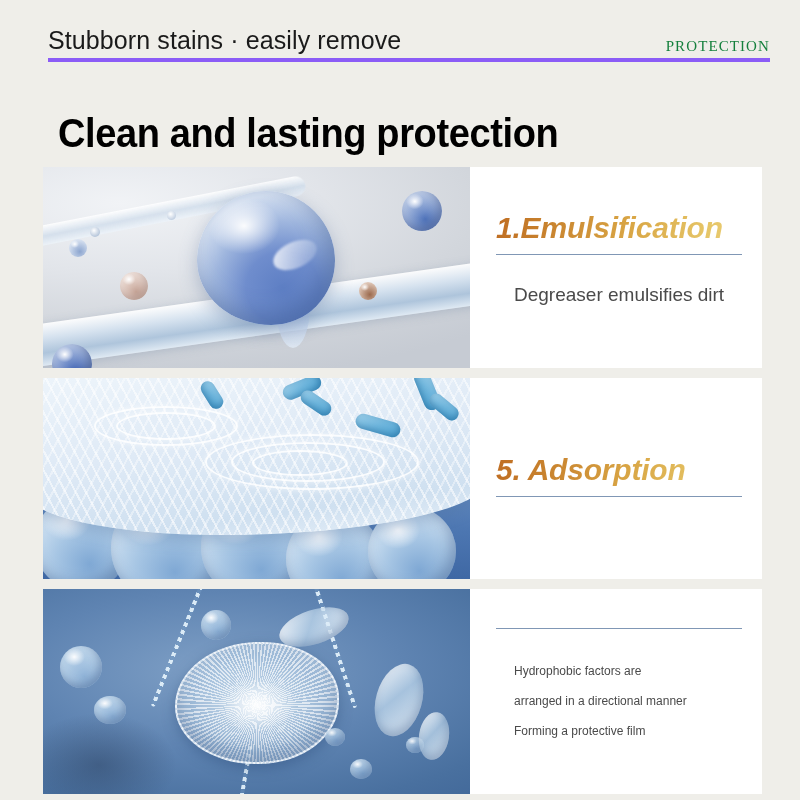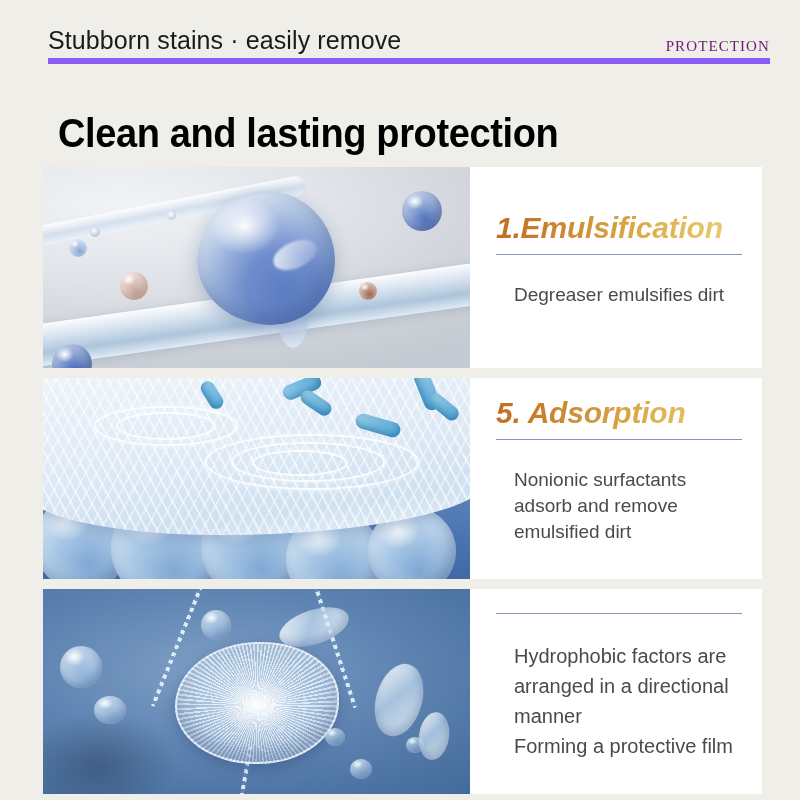--- a/index.html
+++ b/index.html
@@ -16,40 +16,40 @@
     position: relative;
   }
 
   
   .header {
     position: absolute;
     left: 48px;
     top: 18px;
     width: 722px;
     height: 40px;
-    border-bottom: 6px solid #8b5cf6;
+    border-bottom: 4px solid #8b5cf6;
     display: flex;
     align-items: flex-end;
     justify-content: space-between;
   }
   .header-eyebrow {
     font-size: 25px;
     line-height: 30px;
     color: #1a1a1a;
     font-weight: 400;
     letter-spacing: 0.1px;
     white-space: nowrap;
     padding-bottom: 3px;
   }
   .header-badge {
     font-family: "Liberation Serif", serif;
     font-size: 15px;
     line-height: 18px;
     letter-spacing: 1.1px;
-    color: #701a75;
+    color: #15803d;
     white-space: nowrap;
     padding-bottom: 3px;
     margin-left: 6px;
   }
 
   .page-title {
     position: absolute;
     left: 58px;
     top: 82px;
     font-size: 40px;
@@ -120,21 +120,21 @@
 
   .step-desc {
     font-size: 19px;
     line-height: 26px;
     color: #4a4a4a;
     font-weight: 400;
     margin: 18px;
     white-space: pre-line;
   }
   .card-3 .step-desc {
-    font-size: 20px;
+    font-size: 12px;
     line-height: 30px;
   }
 
   
   .img1 {
     position: absolute;
     inset: 0;
     background:
       radial-gradient(120% 90% at 18% 18%, #f1f3f6 0%, #e2e5ea 38%, #d2d6dc 70%, #c6cbd3 100%);
   }
@@ -394,23 +394,20 @@
         <div class="rod d2"></div>
         <div class="rod d3"></div>
         <div class="rod d4"></div>
         <div class="rod d5"></div>
         <div class="rod d6"></div>
       </div>
     </div>
     <div class="card-body">
       <div class="step-title">5. Adsorption</div>
       <div class="step-rule"></div>
-      <div class="step-desc">Nonionic surfactants
-adsorb and remove
-emulsified dirt</div>
     </div>
   </div>
 
   <div class="card card-3">
     <div class="card-media">
       <div class="img3">
         <div class="haze"></div>
         <div class="chain c1"></div>
         <div class="chain c2"></div>
         <div class="chain c3"></div>

